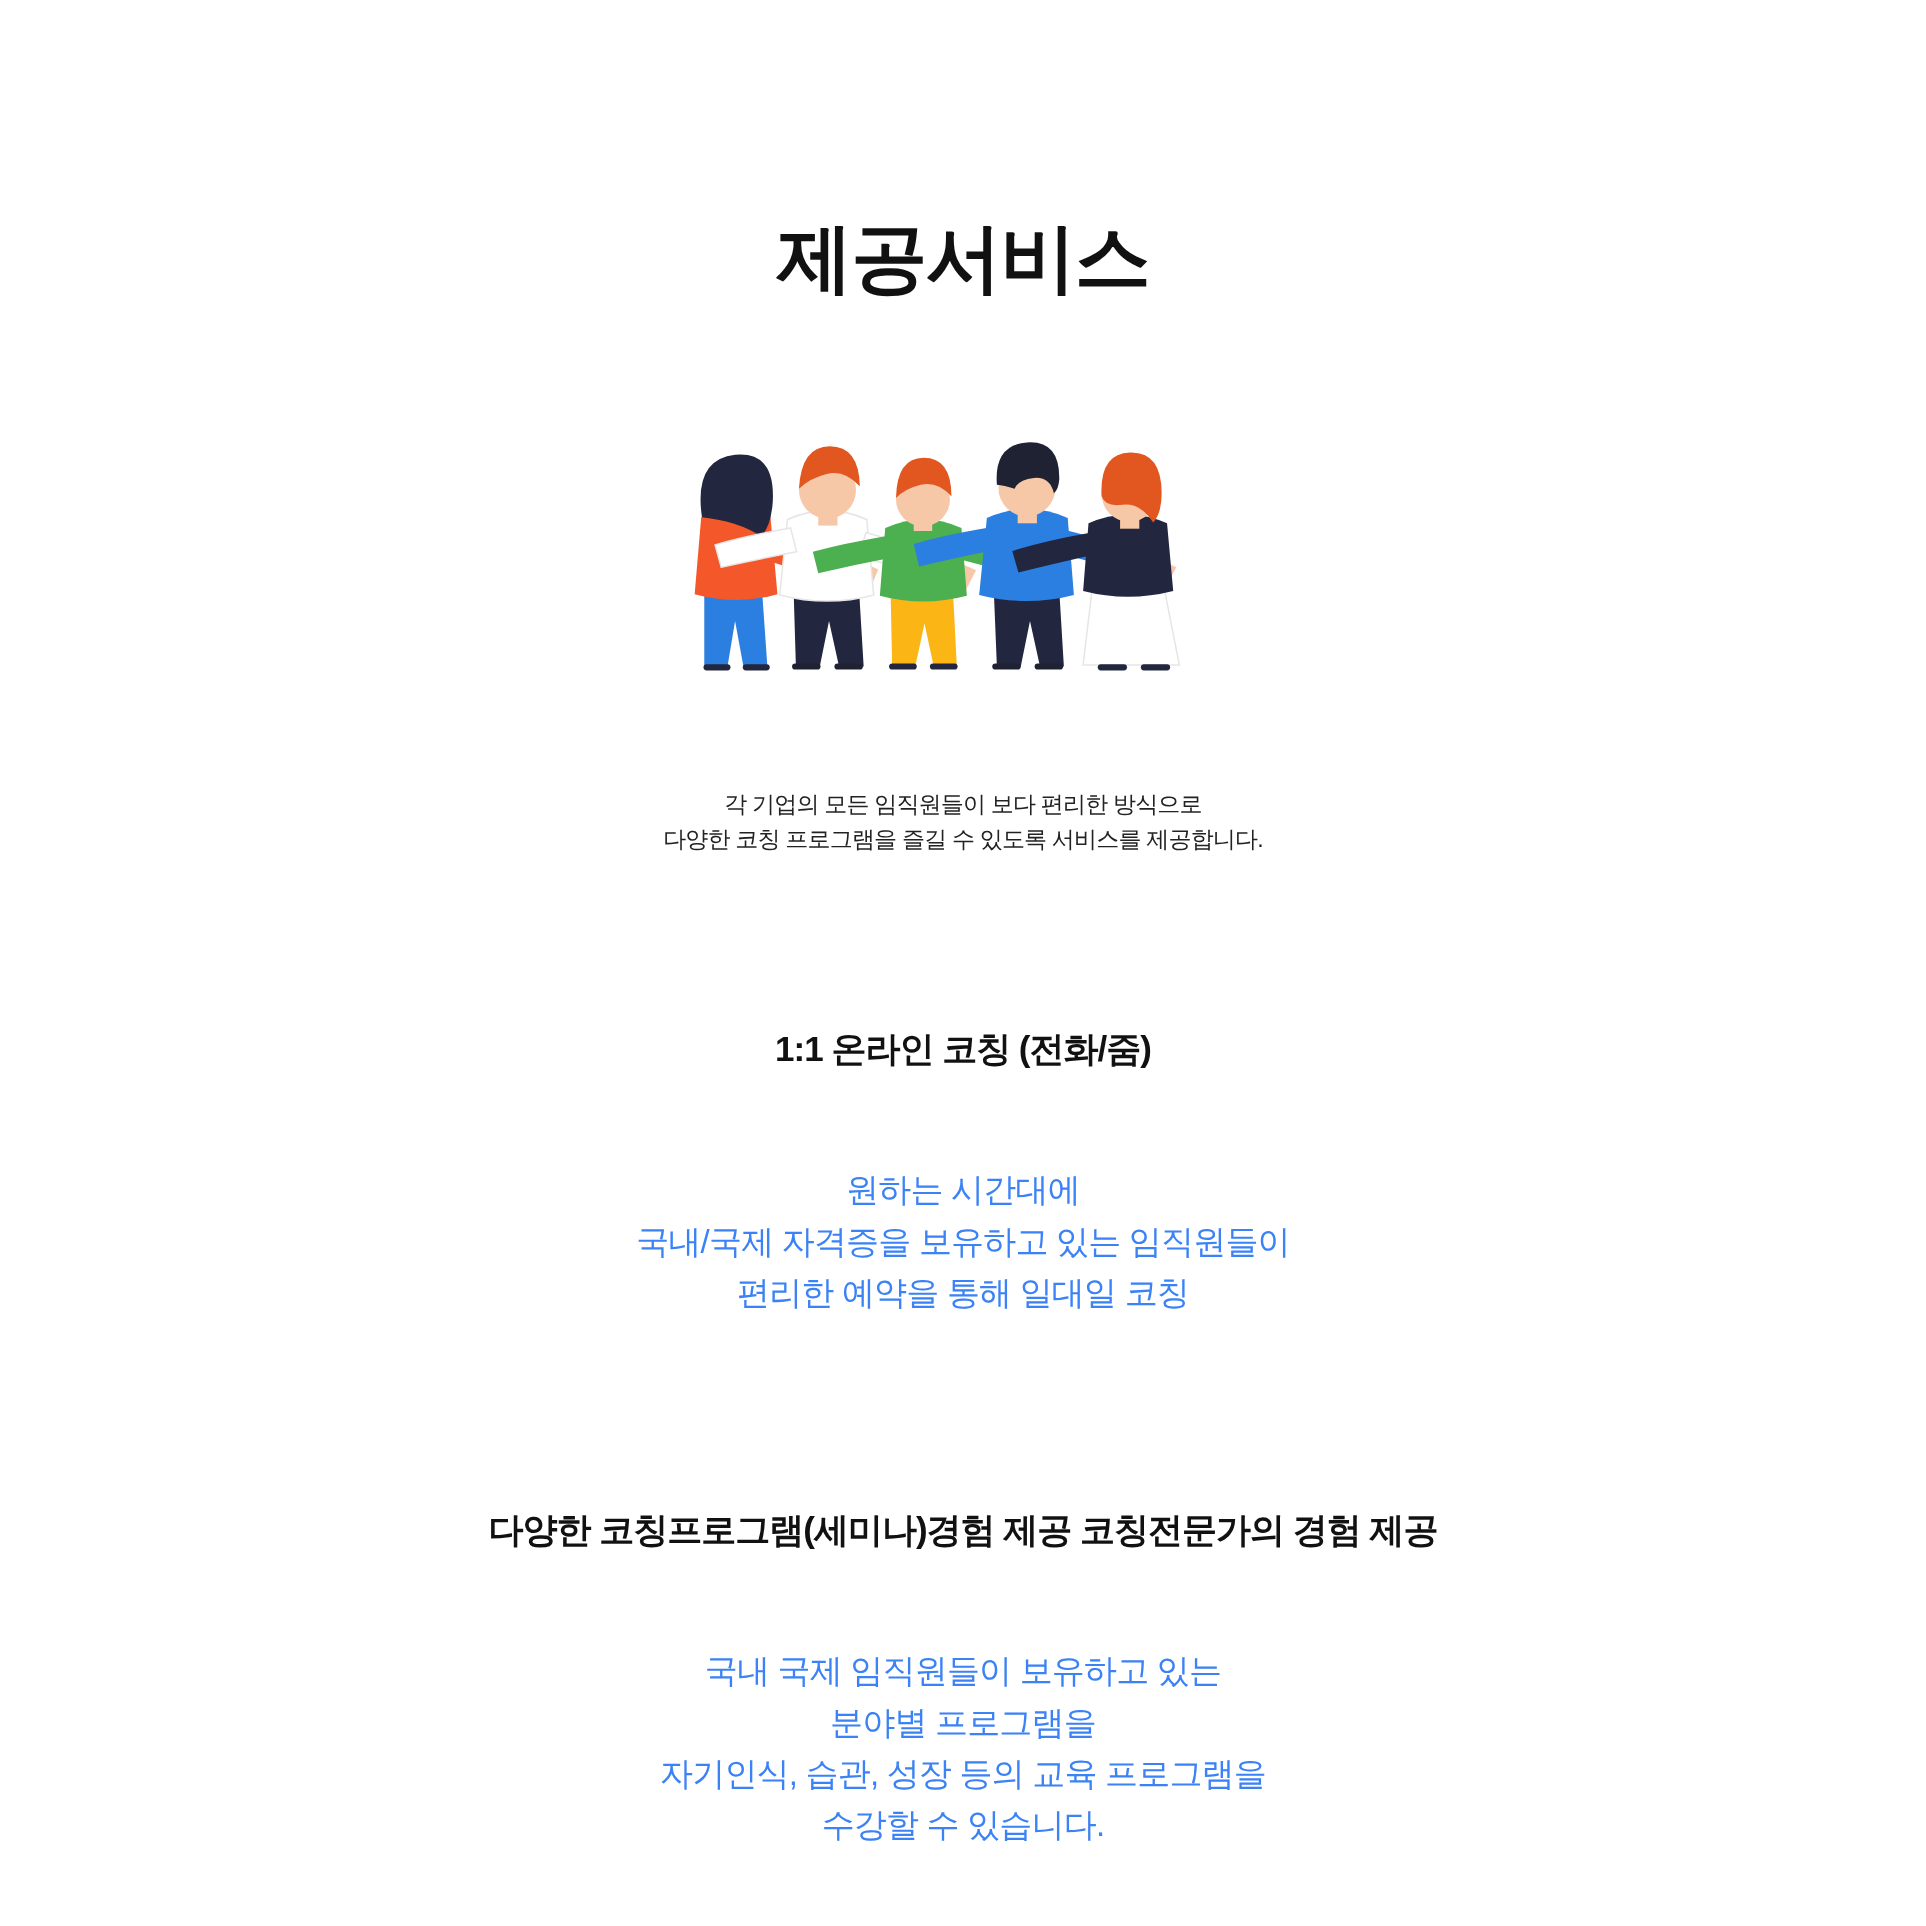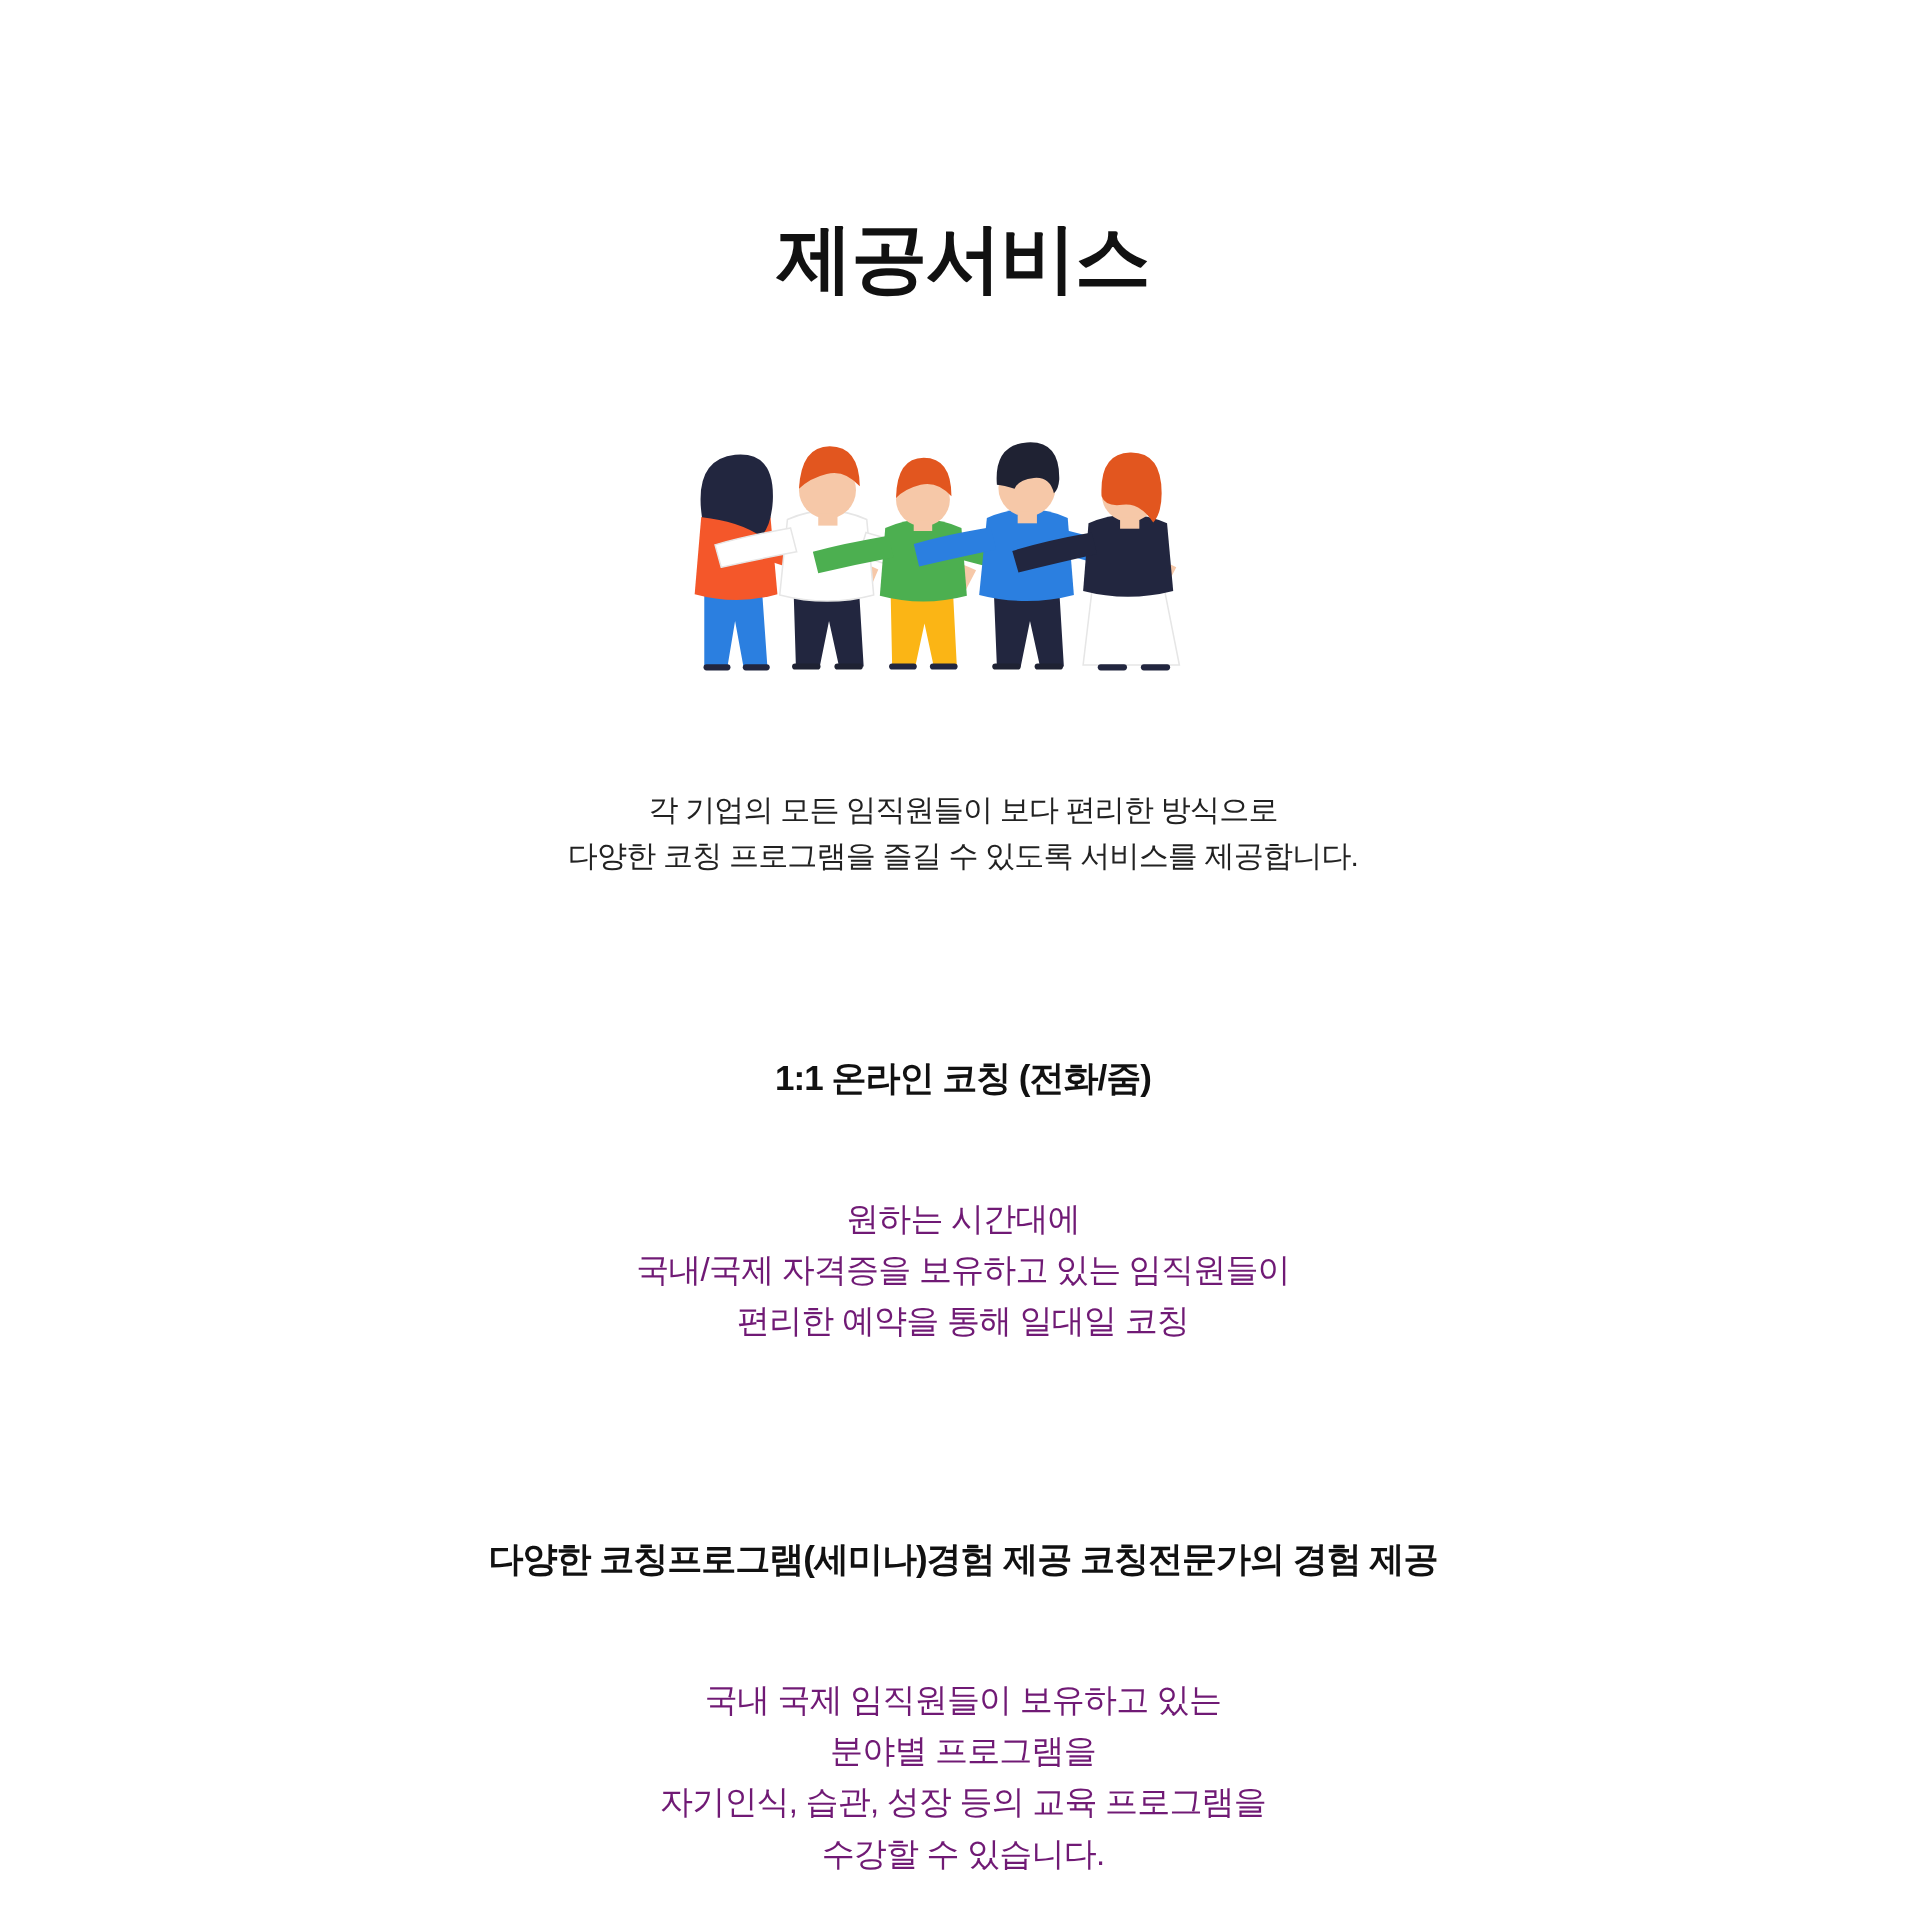--- a/index.html
+++ b/index.html
@@ -45,21 +45,21 @@
   }
 
   .hero svg {
     width: 616px;
     height: 247px;
     display: block;
   }
 
   .intro {
     margin-top: 104px;
-    font-size: 30px;
+    font-size: 23px;
     font-weight: 400;
     line-height: 1.55;
     text-align: center;
     color: #222222;
     letter-spacing: -0.8px;
   }
 
   .section {
     width: 100%;
     display: flex;
@@ -75,21 +75,21 @@
     letter-spacing: -1px;
     line-height: 1.3;
   }
 
   .section-body {
     margin-top: 64px;
     font-size: 33px;
     font-weight: 400;
     line-height: 1.55;
     text-align: center;
-    color: #701a75;
+    color: #3b82f6;
     letter-spacing: -0.8px;
   }
 
   .sec-1 { margin-top: 116px; }
   .sec-2 { margin-top: 127px; }
 
   .spacer-bottom { height: 308px; }
 </style>
 </head>
 <body>

